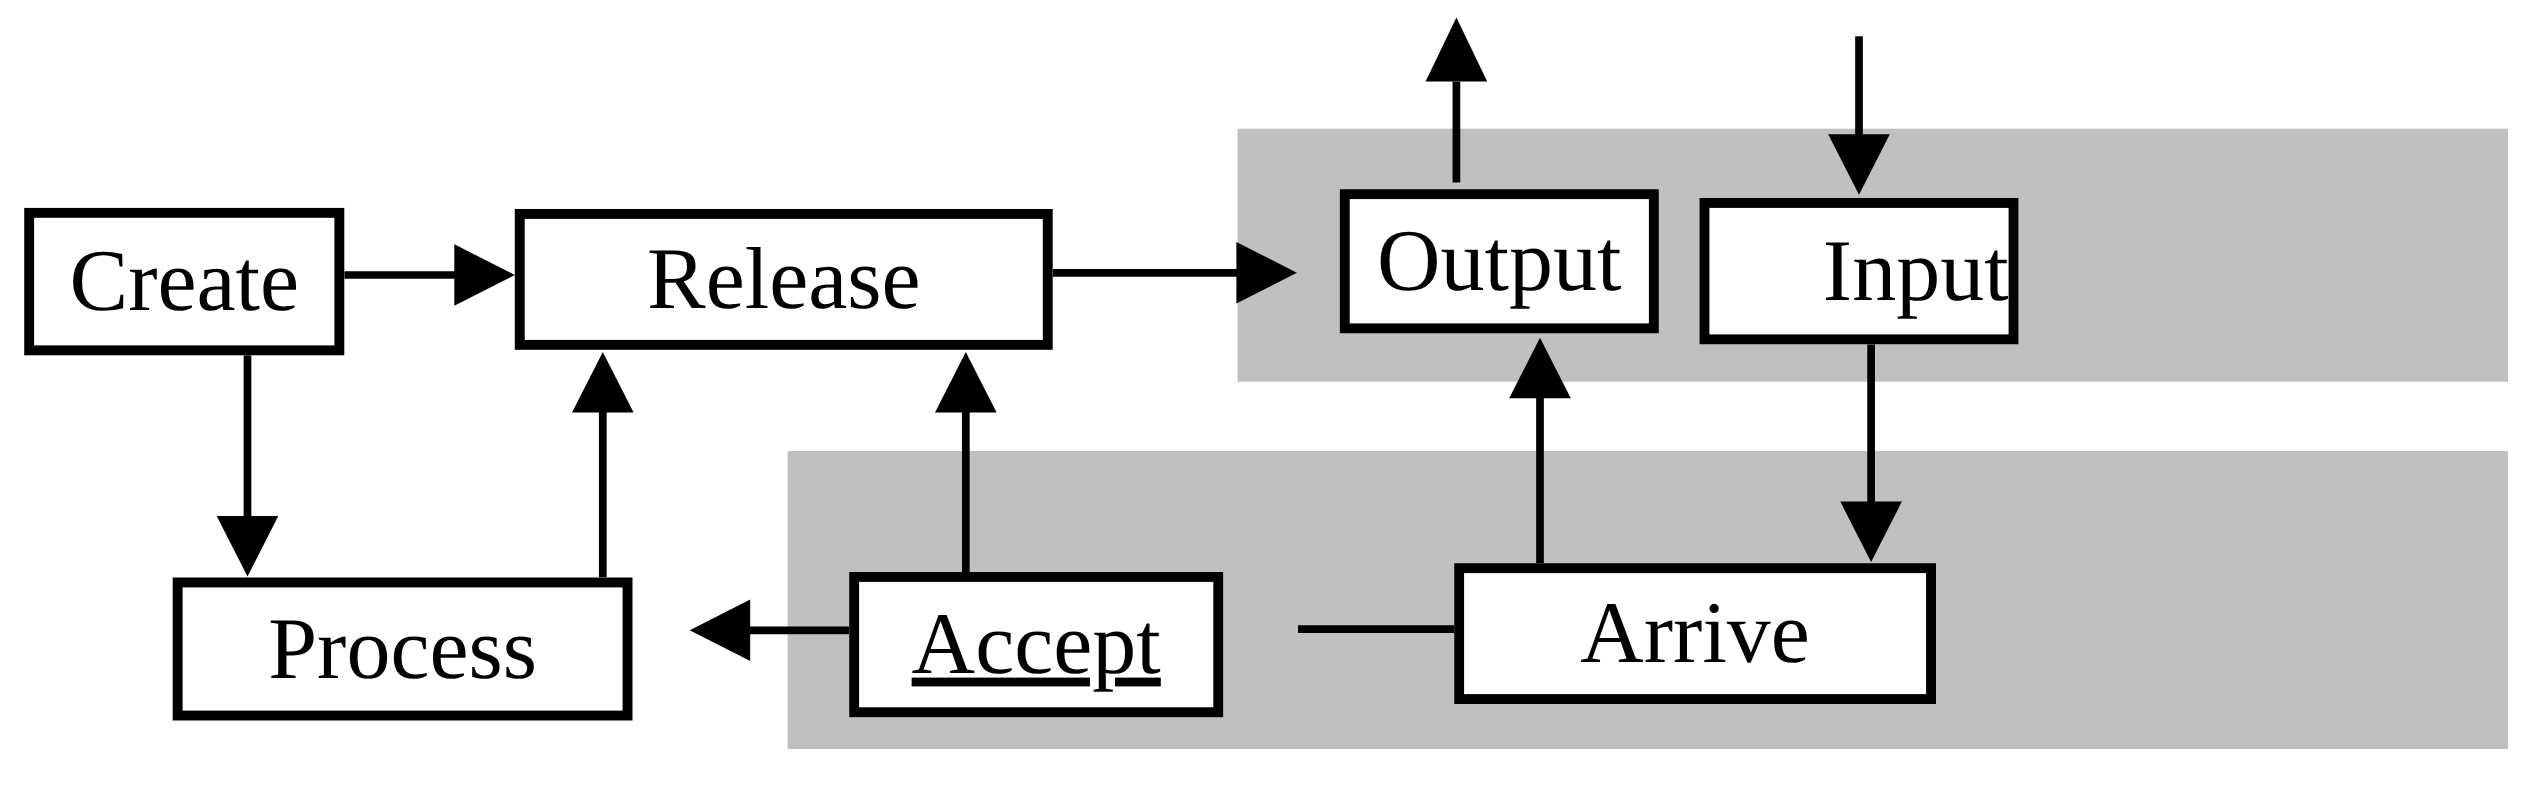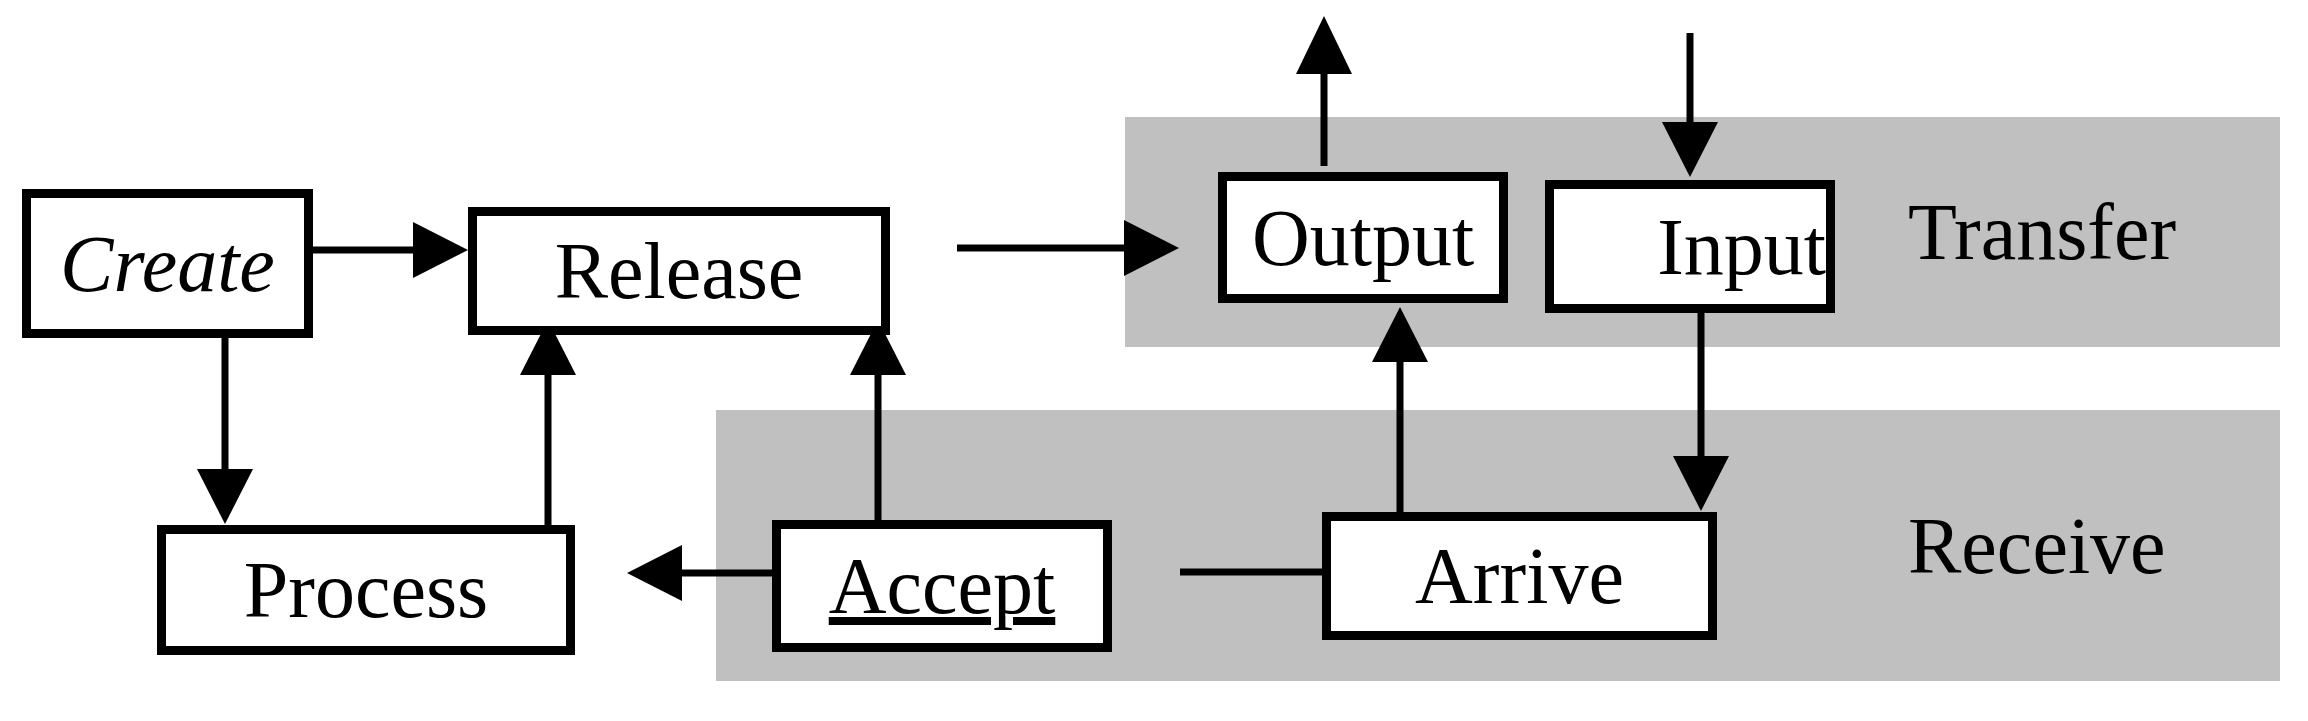--- a/index.html
+++ b/index.html
@@ -38,27 +38,27 @@
     box-sizing: border-box;
     background: var(--node-fill, #ffffff);
     border: 9px solid var(--ink, #000000);
     display: flex;
     align-items: center;
     justify-content: center;
     font-size: 80px;
     line-height: 1;
     white-space: nowrap;
   }
-  .node-create  { left: 22px;   top: 189px; width: 291px; height: 149px; font-style: italic; }
-  .node-release { left: 468px;  top: 207px; width: 422px; height: 128px; text-align: right; }
+  .node-create  { left: 22px;   top: 189px; width: 291px; height: 134px; }
+  .node-release { left: 468px;  top: 190px; width: 489px; height: 128px; text-align: right; }
   .node-output  { left: 1177px; top: 172px; width: 290px; height: 131px; margin-left: 41px; }
   .node-input   { left: 1545px; top: 180px; width: 290px; height: 133px; justify-content: flex-end; }
   .node-process { left: 157px;  top: 525px; width: 418px; height: 130px; }
   .node-accept  { left: 772px;  top: 520px; width: 340px; height: 132px; text-decoration: underline; }
-  .node-arrive  { left: 1322px; top: 512px; width: 395px; height: 128px; }
+  .node-arrive  { left: 1322px; top: 512px; width: 438px; height: 128px; }
 
   .zone-label {
     position: absolute;
     display: flex;
     align-items: center;
     font-size: 80px;
     line-height: 1;
     white-space: nowrap;
   }
   .zone-label-transfer { left: 1908px; top: 117px; height: 230px; }
@@ -133,20 +133,14 @@
   <div class="node node-process">
     <span>Process</span>
   </div>
   <div class="node node-accept">
     <span>Accept</span>
   </div>
   <div class="node node-arrive">
     <span>Arrive</span>
   </div>
 
-  <div class="zone-label zone-label-transfer">
-    <span>Transfer</span>
-  </div>
-  <div class="zone-label zone-label-receive">
-    <span>Receive</span>
-  </div>
 
 </div>
 
 </body></html>

